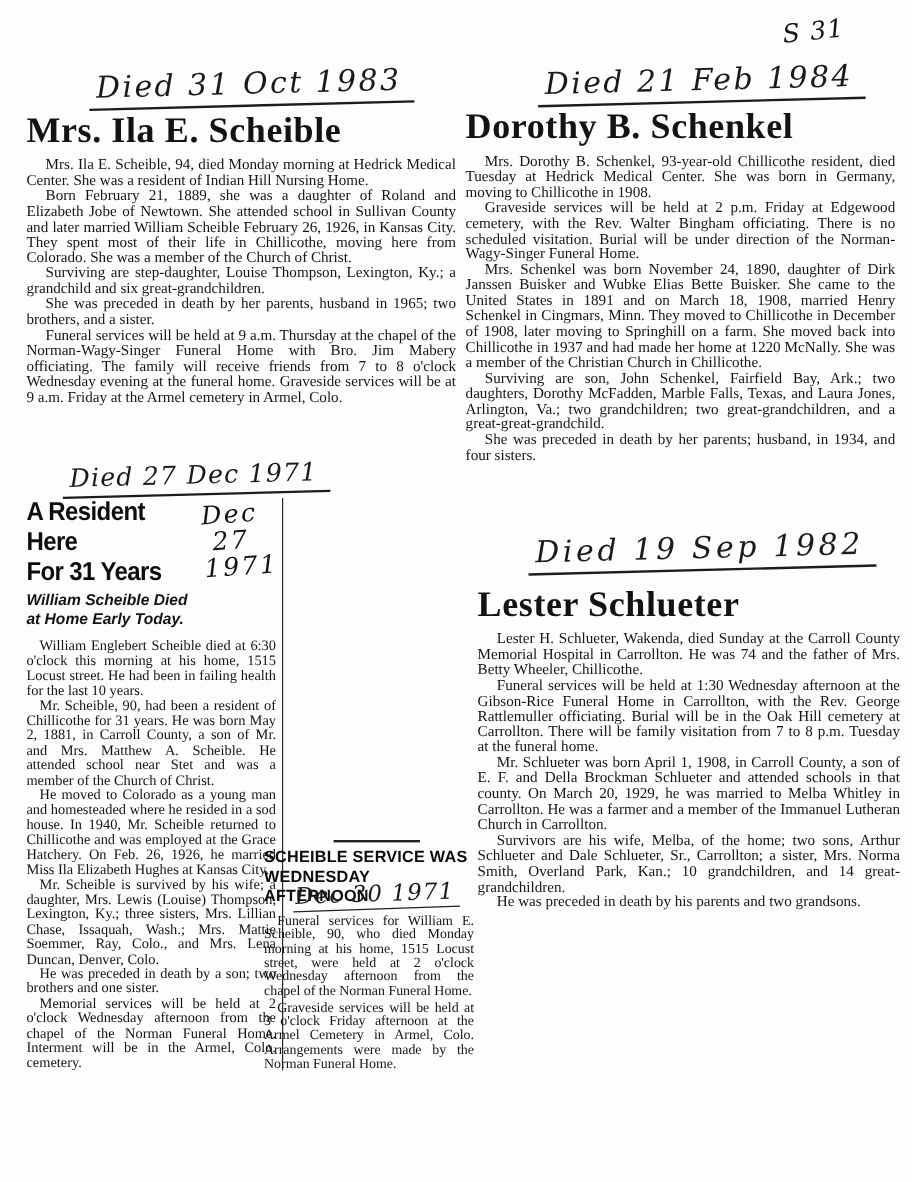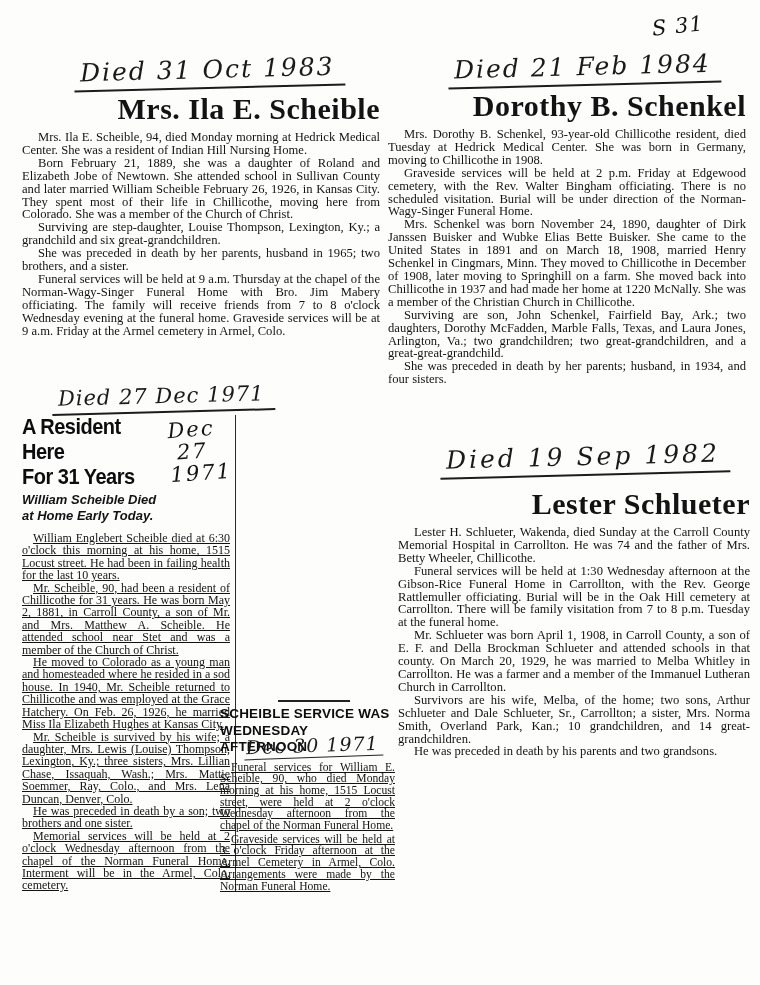--- a/index.html
+++ b/index.html
@@ -23,36 +23,35 @@
     border-bottom:2px solid #1c1c1c;
     padding:0 10px 3px 6px;
     transform:rotate(-1.5deg);
   }
   
   .headline-serif{
     font-family:"Liberation Serif", serif;
     font-weight:bold;
     font-size:30px;
     line-height:32px;
-    text-align:right;
+    text-align:left;
     margin:4px 0 6px 0;
     letter-spacing:.5px;
     white-space:nowrap;
   }
   
   .body-w{
     font-size:12.6px;line-height:12.9px;
     text-align:justify;
   }
   .body-w p{margin:0;text-indent:16px;}
   
   .body-n{
     font-size:12px;line-height:12.4px;
     text-align:justify;
-    text-decoration:underline;
   }
   .body-n p{margin:0;text-indent:11px;}
   
   .headline-sans{
     font-family:"Liberation Sans", sans-serif;
     font-weight:bold;
     color:#0d0d0d;
   }
   .resident-head{font-size:20px;line-height:23px;letter-spacing:-0.5px;transform:scaleY(1.08);transform-origin:top left;}
   .subhead{
@@ -72,21 +71,21 @@
     position:absolute;left:652px;top:14px;
     font-family:"DejaVu Serif", serif;font-style:italic;
     font-size:21px;letter-spacing:1px;transform:rotate(-6deg);
   }
   .annot-row{margin-bottom:2px;}
   .service-annot{
     position:absolute;left:24px;top:34px;
     font-size:19px;letter-spacing:1px;transform:rotate(-2deg);
     border-bottom:1.5px solid #222;padding:0 4px 1px 2px;
   }
-  .resident-headrow{display:flex;align-items:flex-end;gap:6px;margin-top:0;}
+  .resident-headrow{display:flex;align-items:center;gap:6px;margin-top:0;}
 </style>
 </head>
 <body>
 
 <div class="corner-mark">S 31</div>
 
 <article class="art" style="left:22px;top:55px;width:358px;">
   <div class="annot-row" style="margin-left:52px;">
     <span class="hw hw-block" style="font-size:25px;">Died 31 Oct 1983</span>
   </div>

